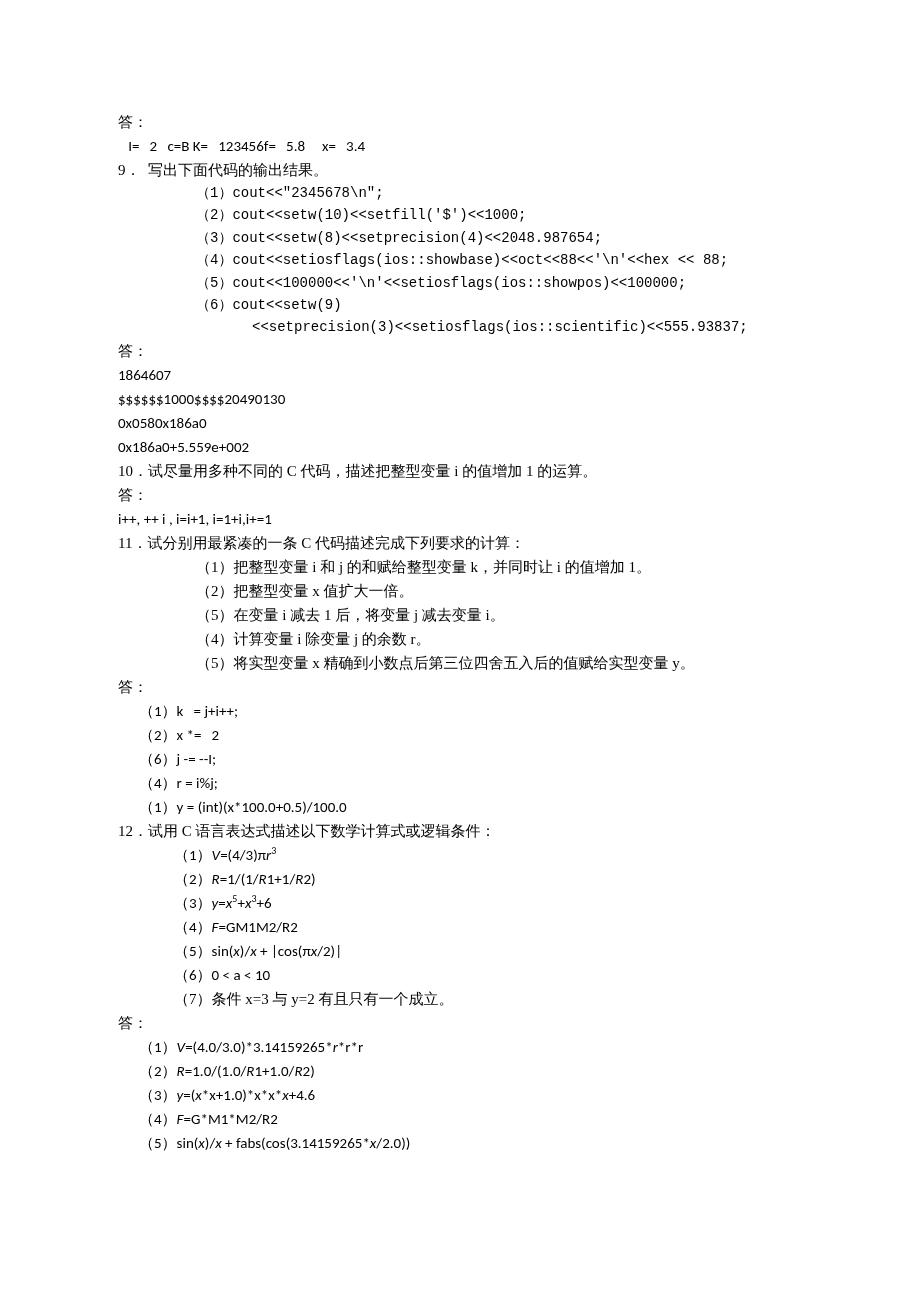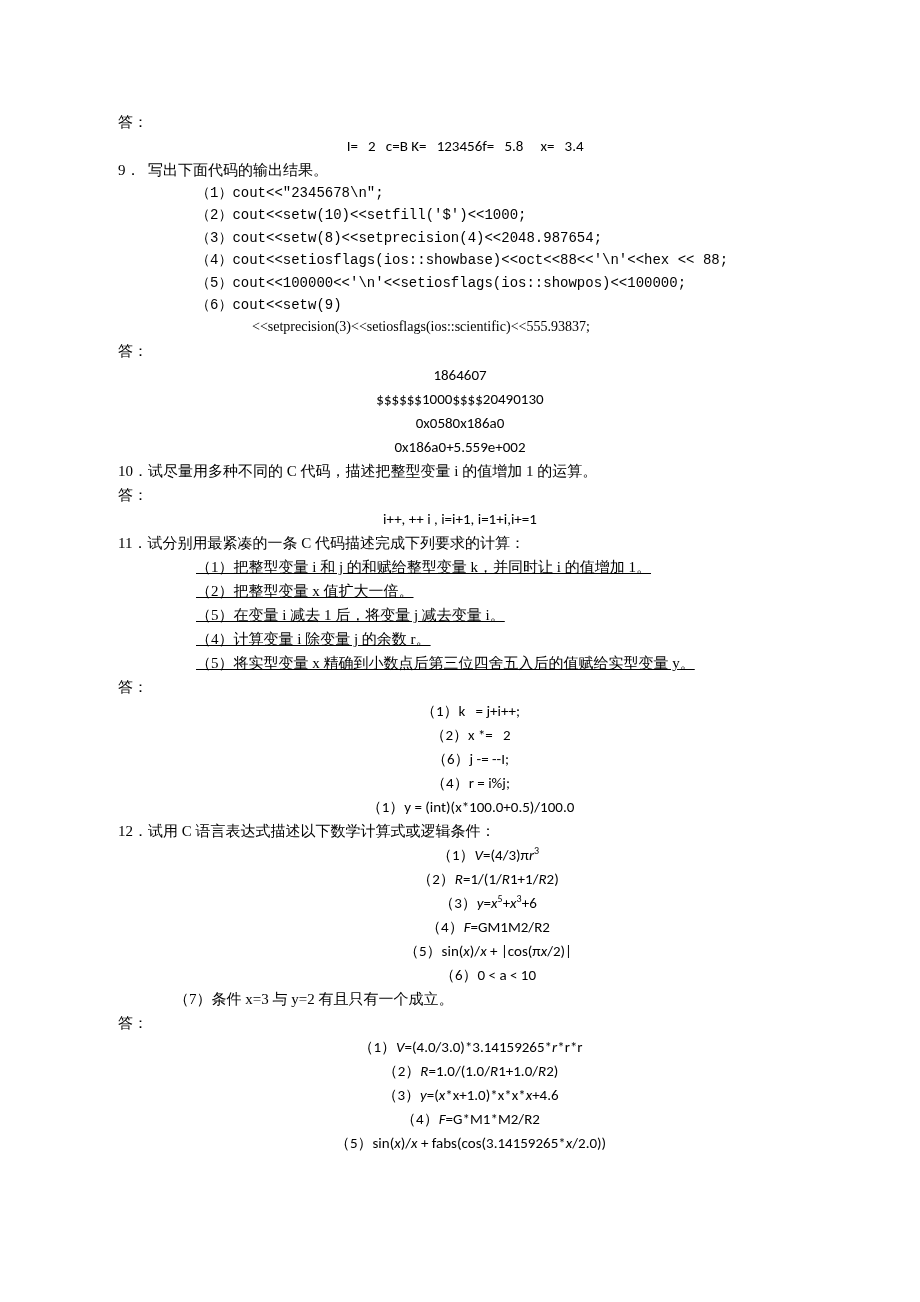--- a/index.html
+++ b/index.html
@@ -12,29 +12,28 @@
     padding: 110px 118px 100px 118px;
     width: 920px;
     box-sizing: border-box;
   }
   .mono {
     font-family: "Courier New", Courier, monospace;
     font-size: 14px;
   }
   .sans {
     font-family: Calibri, Arial, sans-serif;
-    text-align: center;
   }
   .line {
     margin: 0;
     white-space: pre-wrap;
   }
-  .indent-sub { padding-left: 78px; text-decoration: underline; }
+  .indent-sub { padding-left: 78px; }
   .indent-code { padding-left: 78px; }
-  .indent-code-more { padding-left: 134px; font-family: Liberation Serif, serif; }
+  .indent-code-more { padding-left: 134px; }
   .indent-paren { padding-left: 6px; margin-left: 15px; }
   .indent-q12 { padding-left: 56px; }
   sup { font-size: 10px; }
   em.it { font-style: italic; font-family: Calibri, Arial, sans-serif; }
 </style>
 </head>
 <body>
 
 <p class="line">答：</p>
 <p class="line sans">   I=   2   c=B K=   123456f=   5.8     x=   3.4</p>

